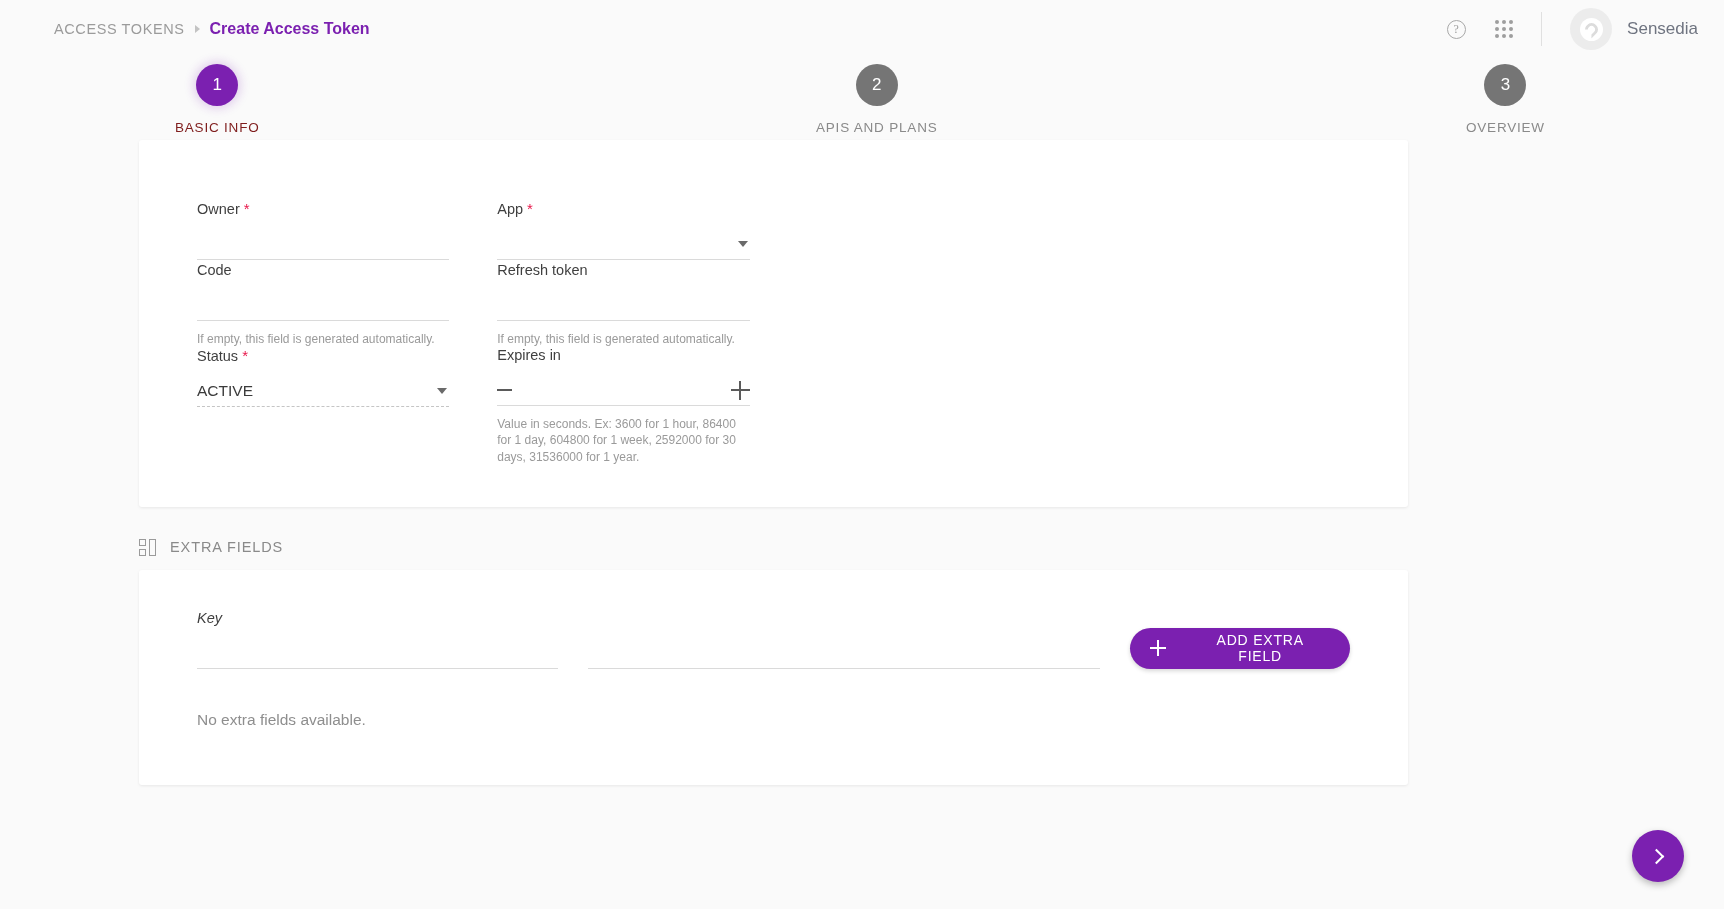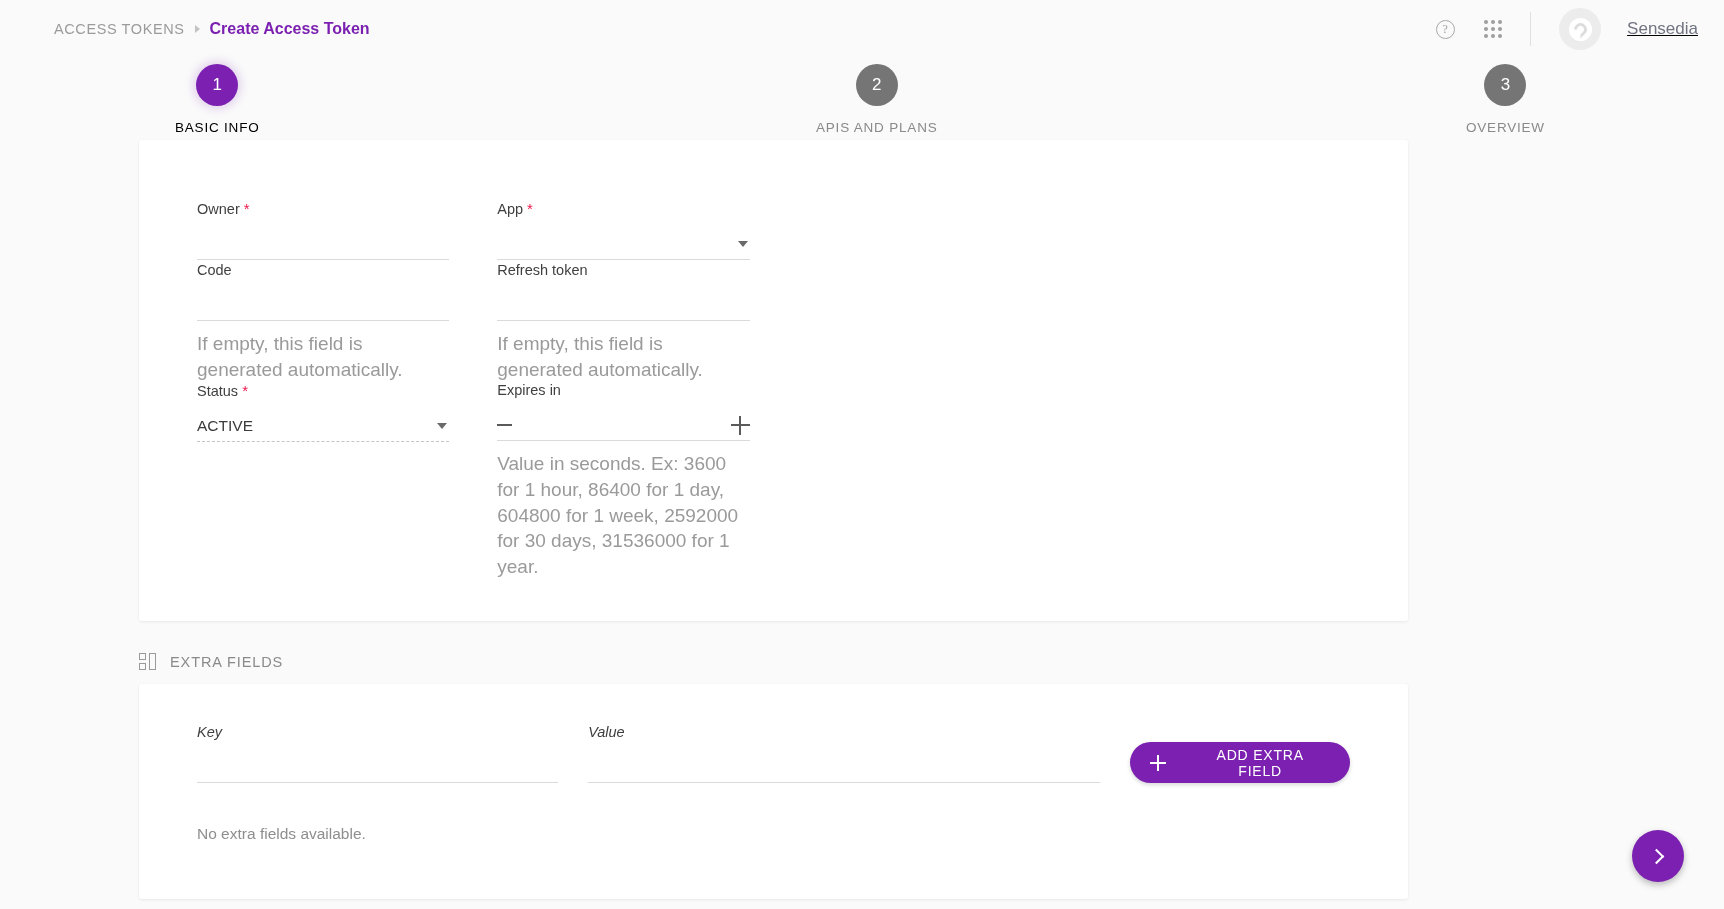--- a/index.html
+++ b/index.html
@@ -59,21 +59,21 @@
     font-family: "Liberation Serif", serif;
   }
   .grid-icon {
     display: grid;
     grid-template-columns: repeat(3, 4px);
     grid-template-rows: repeat(3, 4px);
     gap: 3px;
   }
   .grid-icon i { background: #9e9e9e; border-radius: 50%; display:block; width:4px; height:4px;}
   .vdivider { width: 1px; height: 34px; background: #e0e0e0; margin: 0 6px 0 2px; }
-  .user-block { display: flex; align-items: center; gap: 26px; cursor: pointer; text-decoration: underline; }
+  .user-block { display: flex; align-items: center; gap: 15px; cursor: pointer; }
   .avatar {
     width: 42px; height: 42px; border-radius: 50%;
     background: #ececec;
     display: flex; align-items: center; justify-content: center;
   }
   .avatar-inner {
     width: 23px; height: 23px; border-radius: 50%;
     background: #ffffff;
     display:flex; align-items:center; justify-content:center;
   }
@@ -105,21 +105,21 @@
     color: #ffffff; font-size: 17px;
   }
   .step-bubble.active { background: #7b20b0; box-shadow: 0 0 10px 3px rgba(123,32,176,.18); }
   .step-bubble.inactive { background: #757575; }
   .step-label {
     margin-top: 14px;
     font-size: 13.5px;
     letter-spacing: .8px;
     text-transform: uppercase;
   }
-  .step-label.active { color: #000000; }
+  .step-label.active { color: #7f1d1d; }
   .step-label.inactive { color: #8a8a8a; }
 
   
   .page { padding: 0 0 0 0; }
   .card {
     background: #ffffff;
     border-radius: 3px;
     box-shadow: 0 1px 3px rgba(0,0,0,.08);
     margin: 0 316px 0 139px;
   }
@@ -157,21 +157,21 @@
   .field-value { font-size: 15.5px; color: #3b3b3b; }
   .caret-down {
     width: 0; height: 0;
     border-left: 5.5px solid transparent;
     border-right: 5.5px solid transparent;
     border-top: 6px solid #6a6a6a;
     margin-right: 2px;
     cursor: pointer;
   }
   .helper {
-    font-size: 19px;
+    font-size: 12px;
     color: #9a9a9a;
     margin-top: 10px;
     line-height: 1.35;
   }
   .minus-glyph {
     display: inline-block;
     width: 15px; height: 2px;
     background: #5a5a5a;
   }
   .plus-glyph { position: relative; width: 19px; height: 19px; cursor: pointer; }
@@ -391,21 +391,20 @@
     <div class="extra-row">
       <div class="extra-field extra-key">
         <span class="field-label">Key</span>
         <div class="field-input-row">
           <span class="field-value"></span>
         </div>
         <div class="field-line"></div>
       </div>
 
       <div class="extra-field extra-value">
-        <span class="field-label">Value</span>
         <div class="field-input-row">
           <span class="field-value"></span>
         </div>
         <div class="field-line"></div>
       </div>
 
       <button class="btn-primary">
         <span class="btn-plus"></span>
         <span>ADD EXTRA FIELD</span>
       </button>

